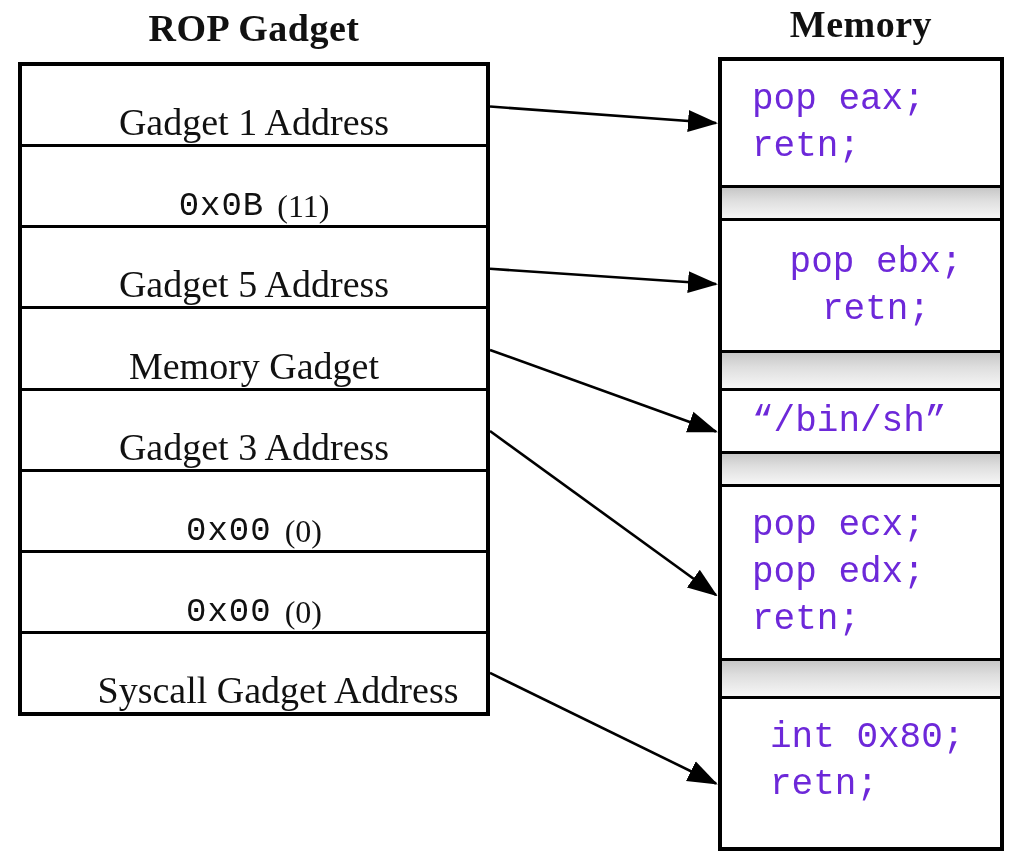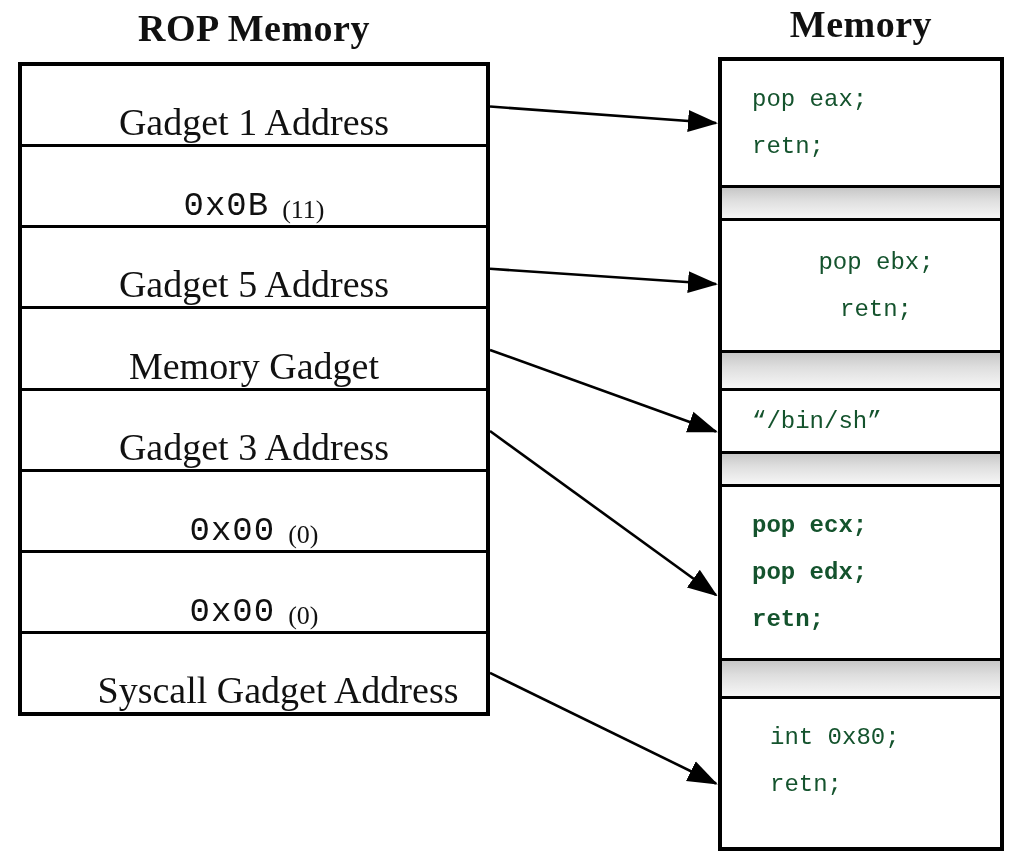--- a/index.html
+++ b/index.html
@@ -53,21 +53,21 @@
     white-space: nowrap;
   }
   .rop-row:last-child { border-bottom: none; padding-left: 48px; }
   .rop-row .mono {
     font-family: "Liberation Mono", monospace;
     font-size: 34px;
     letter-spacing: 1px;
   }
   .rop-row .suffix {
     font-family: "Liberation Serif", serif;
-    font-size: 26px;
+    font-size: 32px;
     margin-left: 13px;
   }
 
   
   .mem-box {
     position: absolute;
     left: 718px; top: 57px;
     width: 286px; height: 794px;
     border: 4px solid #000000;
     box-sizing: border-box;
@@ -82,54 +82,54 @@
   .mem-cell:first-child { border-top: none; }
   .mem-code {
     background: #ffffff;
     display: flex;
     flex-direction: column;
     justify-content: center;
     padding-left: 30px;
   }
   .mem-line {
     font-family: "Liberation Mono", monospace;
-    font-size: 24px;
+    font-size: 36px;
     line-height: 47px;
-    color: #14532d;
+    color: #6d28d9;
     white-space: pre;
   }
   .mem-gap {
     background: linear-gradient(180deg, #c7c7c7 0%, #dedede 40%, #f6f6f6 100%);
   }
 
   
   .h-s0 { height: 124px; }
   .h-g1 { height: 33px; }
   .h-s1 { height: 132px; align-items: center; }
   .h-g2 { height: 38px; }
   .h-s2 { height: 63px; }
   .h-g3 { height: 33px; }
-  .h-s3 { height: 174px; font-weight: bold; }
+  .h-s3 { height: 174px; }
   .h-g4 { height: 38px; }
   .h-s4 { height: 127px; padding-left: 48px; }
 
   
   .arrow-layer {
     position: absolute;
     left: 0; top: 0;
     width: 1024px; height: 864px;
     pointer-events: none;
   }
 </style>
 </head>
 <body>
 
 <div class="stage">
 
-  <div class="col-title rop-title">ROP Memory</div>
+  <div class="col-title rop-title">ROP Gadget</div>
   <div class="col-title mem-title">Memory</div>
 
   <div class="rop-box" id="rop-box">
     <div class="rop-row">
       <span class="label">Gadget 1 Address</span>
     </div>
     <div class="rop-row">
       <span class="mono">0x0B</span>
       <span class="suffix">(11)</span>
     </div>

